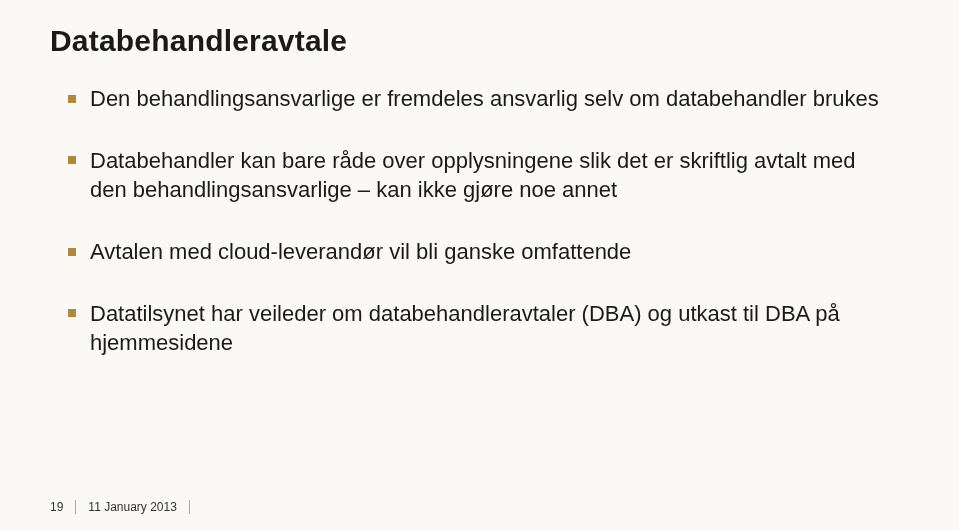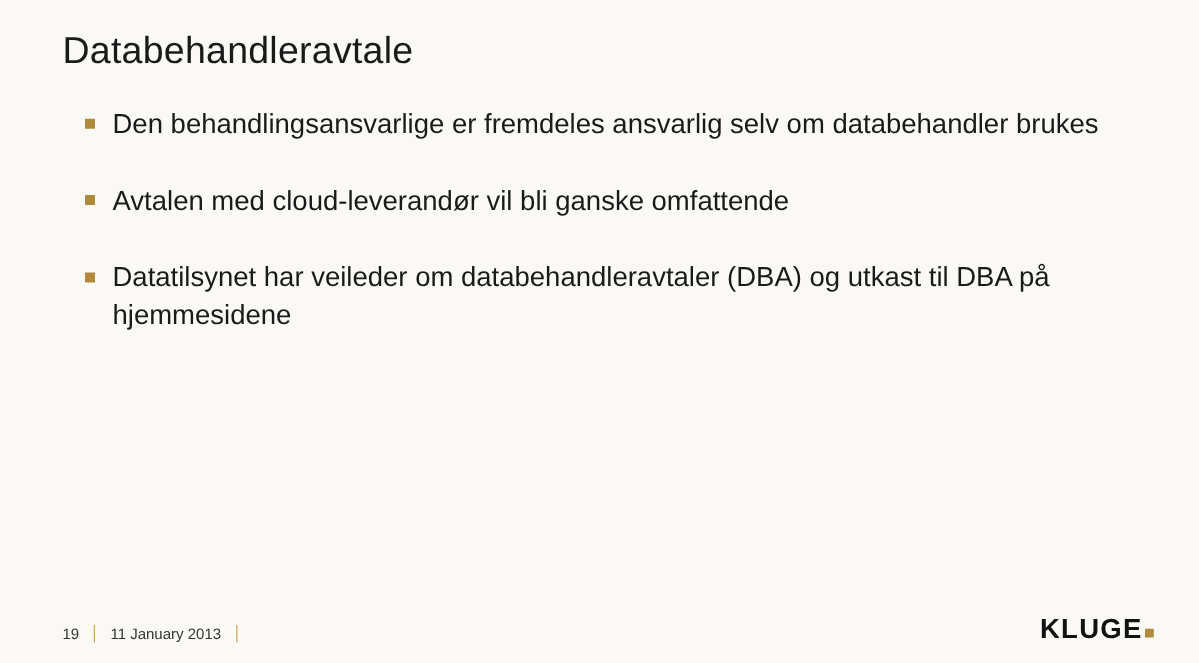--- a/index.html
+++ b/index.html
@@ -15,21 +15,21 @@
   }
   .slide {
     box-sizing: border-box;
     width: 959px;
     height: 530px;
     padding: 24px 50px 0 50px;
     position: relative;
   }
   .title {
     font-size: 30px;
-    font-weight: 400;
+    font-weight: 700;
     margin: 0 0 26px 0;
     letter-spacing: 0.2px;
   }
   ul.bullets {
     list-style: none;
     margin: 18px;
     padding: 0;
   }
   ul.bullets > li {
     position: relative;
@@ -88,29 +88,26 @@
 </style>
 </head>
 <body>
 
 <div class="slide">
 
   <h1 class="title">Databehandleravtale</h1>
 
   <ul class="bullets">
     <li>Den behandlingsansvarlige er fremdeles ansvarlig selv om databehandler brukes</li>
+    <li>Databehandler kan bare råde over opplysningene slik det er skriftlig avtalt med den behandlingsansvarlige – kan ikke gjøre noe annet</li>
     <li>Avtalen med cloud-leverandør vil bli ganske omfattende</li>
     <li>Datatilsynet har veileder om databehandleravtaler (DBA) og utkast til DBA  på hjemmesidene</li>
   </ul>
 
   <div class="footer">
     <span>19</span>
     <span class="sep"></span>
     <span>11 January 2013</span>
     <span class="sep"></span>
   </div>
 
-  <div class="brand">
-    <span class="name">KLUGE</span>
-    <span class="dot"></span>
-  </div>
 
 </div>
 
 </body></html>

